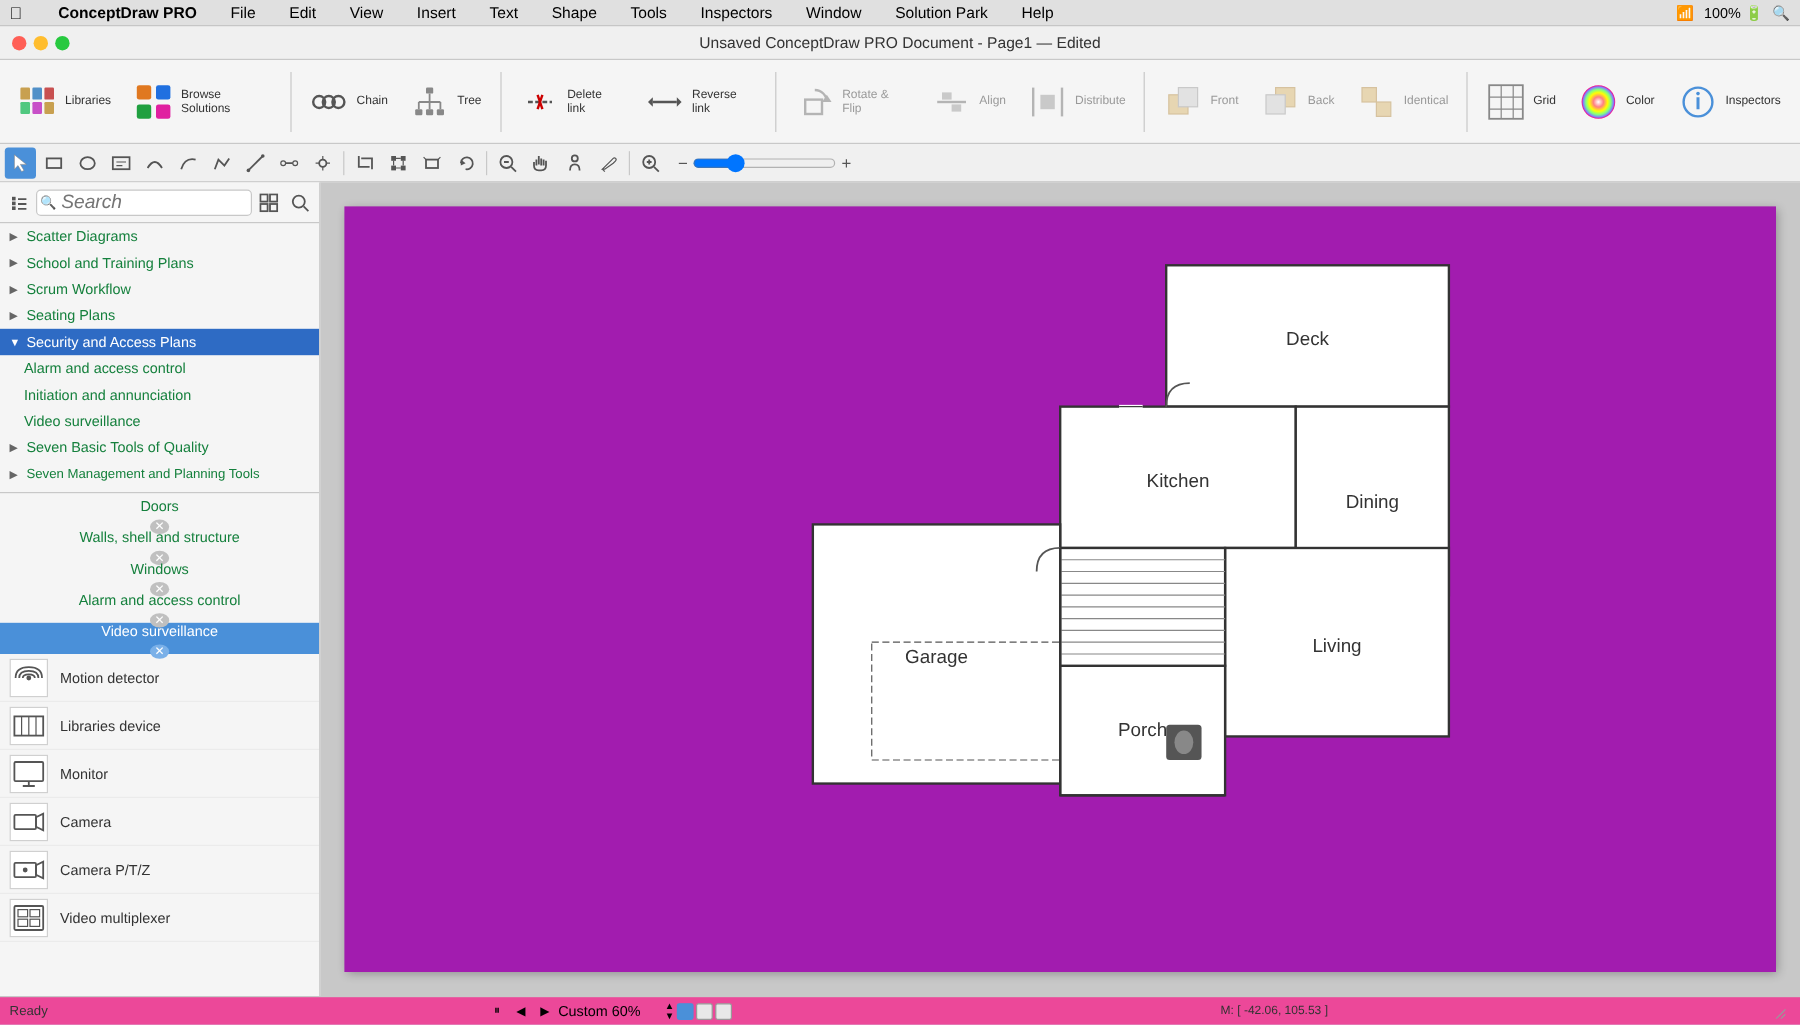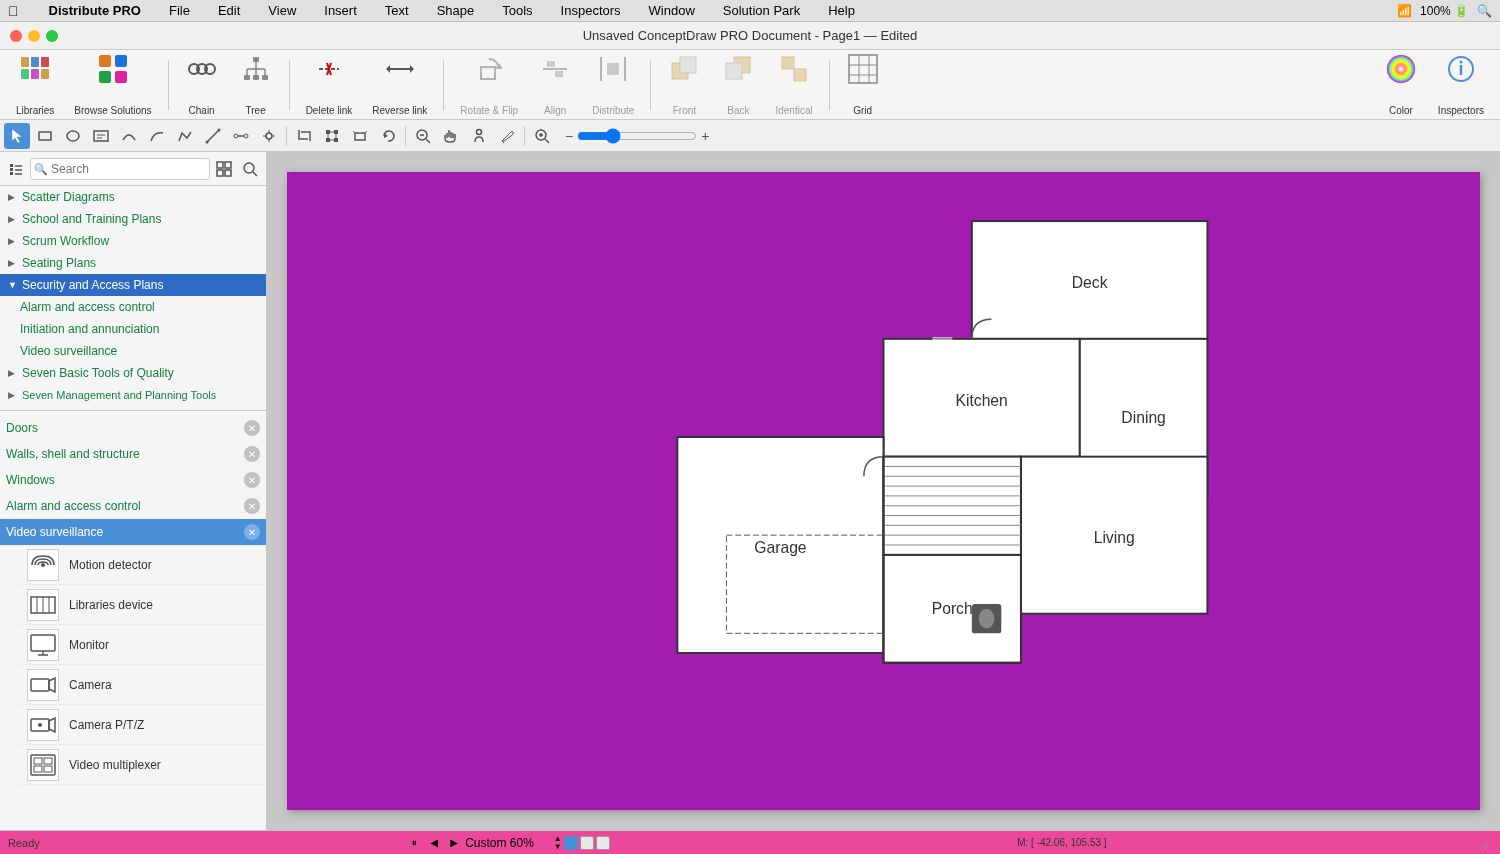--- a/index.html
+++ b/index.html
@@ -14,21 +14,21 @@
     .titlebar { height: 28px; background: #f0f0f0; display: flex; align-items: center; justify-content: center; border-bottom: 1px solid #c8c8c8; position: relative; }
     .traffic-lights { position: absolute; left: 10px; display: flex; gap: 6px; }
     .tl { width: 12px; height: 12px; border-radius: 50%; }
     .tl-red { background: #ff5f56; }
     .tl-yellow { background: #ffbd2e; }
     .tl-green { background: #27c93f; }
     .title-text { font-size: 13px; color: #333; }
 
     
     .toolbar { height: 70px; background: #f5f5f5; border-bottom: 1px solid #c8c8c8; display: flex; align-items: center; padding: 0 8px; gap: 4px; }
-    .toolbar-btn { display: flex; flex-direction: column; align-items: center; justify-content: center; padding: 4px 8px; min-width: 50px; cursor: pointer; border-radius: 4px; gap: 20px; }
+    .toolbar-btn { display: flex; align-items: center; justify-content: center; padding: 4px 8px; min-width: 50px; cursor: pointer; border-radius: 4px; gap: 7px; }
     .toolbar-btn-label { font-size: 10px; color: #333; }
     .toolbar-icon { width: 32px; height: 32px; display: flex; align-items: center; justify-content: center; }
     .toolbar-sep { width: 1px; height: 50px; background: #c8c8c8; margin: 0 4px; }
     .toolbar-btn.disabled .toolbar-icon svg { opacity: 0.4; }
     .toolbar-btn.disabled .toolbar-btn-label { color: #999; }
 
     
     .toolbar2 { height: 32px; background: #f0f0f0; border-bottom: 1px solid #c8c8c8; display: flex; align-items: center; padding: 0 4px; gap: 2px; }
     .tool-btn { width: 26px; height: 26px; display: flex; align-items: center; justify-content: center; border-radius: 3px; cursor: pointer; }
     .tool-btn.active { background: #4a90d9; }
@@ -37,43 +37,43 @@
     .zoom-slider { width: 100px; }
 
     
     .main { display: flex; height: calc(854px - 22px - 28px - 70px - 32px - 24px); }
 
     
     .sidebar { width: 267px; background: #f5f5f5; border-right: 1px solid #c8c8c8; display: flex; flex-direction: column; overflow: hidden; }
     .sidebar-top { height: 34px; display: flex; align-items: center; padding: 0 4px; gap: 2px; border-bottom: 1px solid #c8c8c8; }
     .sidebar-top-btn { width: 24px; height: 24px; display: flex; align-items: center; justify-content: center; cursor: pointer; border-radius: 3px; }
     .search-wrap { flex: 1; position: relative; }
-    .search-wrap input { width: 100%; height: 22px; border: 1px solid #c8c8c8; border-radius: 4px; padding: 0 4px 0 20px; font-size: 12px; background: white; }
+    .search-wrap input { width: 100%; height: 22px; border: 1px solid #c8c8c8; border-radius: 4px; padding: 0 4px 0 20px; font-size: 16px; background: white; font-style: italic; }
     .search-icon-small { position: absolute; left: 4px; top: 50%; transform: translateY(-50%); color: #888; font-size: 11px; }
     
     .sidebar-list { flex: 1; overflow-y: auto; }
     .sidebar-list::-webkit-scrollbar { width: 6px; }
     .sidebar-list::-webkit-scrollbar-thumb { background: #c0c0c0; border-radius: 3px; }
     
     .list-item { height: 22px; display: flex; align-items: center; padding: 0 8px; cursor: pointer; gap: 4px; }
     .list-item.selected { background: #2e6bc4; color: white; }
     .list-item.selected .item-label { color: white; }
     .list-item-indent { padding-left: 20px; }
     .item-label { font-size: 12px; color: #15803d; }
     .expand-icon { font-size: 9px; color: #666; width: 10px; }
     .list-item.selected .expand-icon { color: white; }
     
     
-    .cat-item { height: 26px; display: flex; align-items: center; padding: 0 6px; cursor: pointer; gap: 4px; justify-content: space-between; }
+    .cat-item { height: 26px; display: flex; align-items: center; padding: 0 6px; cursor: pointer; gap: 4px; justify-content: space-between; flex-direction: column; }
     .cat-item.active { background: #4a90d9; color: white; }
     .cat-item-left { display: flex; align-items: center; gap: 4px; }
     .cat-x { width: 16px; height: 16px; border-radius: 50%; background: #c0c0c0; display: flex; align-items: center; justify-content: center; font-size: 10px; color: white; cursor: pointer; }
     
     
-    .shape-item { height: 40px; display: flex; align-items: center; padding: 0 8px; cursor: pointer; gap: 10px; border-bottom: 1px solid #ebebeb; margin-left: 19px; }
+    .shape-item { height: 40px; display: flex; align-items: center; padding: 0 8px; cursor: pointer; gap: 10px; border-bottom: 1px solid #ebebeb; }
     .shape-thumb { width: 32px; height: 32px; border: 1px solid #d0d0d0; background: white; display: flex; align-items: center; justify-content: center; }
     .shape-label { font-size: 12px; color: #333; }
     
     
     .canvas-area { flex: 1; background: #c8c8c8; position: relative; overflow: hidden; }
     .canvas-doc { position: absolute; top: 20px; left: 20px; right: 20px; bottom: 20px; background: #a21caf; box-shadow: 2px 2px 8px rgba(0,0,0,0.3); }
     
     
     .statusbar { height: 24px; background: #ec4899; border-top: 1px solid #c8c8c8; display: flex; align-items: center; padding: 0 8px; gap: 8px; justify-content: space-between; }
     .status-left { font-size: 11px; color: #333; }
@@ -93,21 +93,21 @@
     .floorplan { position: absolute; top: 0; left: 0; width: 100%; height: 100%; }
 
     
     .toolbar-right { margin-left: auto; display: flex; align-items: center; gap: 4px; }
   </style>
 </head>
 <body>
 
 <div class="menubar">
   <span class="apple-logo"></span>
-  <span class="menubar-item"><strong>Distribute PRO</strong></span>
+  <span class="menubar-item"><strong>ConceptDraw PRO</strong></span>
   <span class="menubar-item">File</span>
   <span class="menubar-item">Edit</span>
   <span class="menubar-item">View</span>
   <span class="menubar-item">Insert</span>
   <span class="menubar-item">Text</span>
   <span class="menubar-item">Shape</span>
   <span class="menubar-item">Tools</span>
   <span class="menubar-item">Inspectors</span>
   <span class="menubar-item">Window</span>
   <span class="menubar-item">Solution Park</span>

